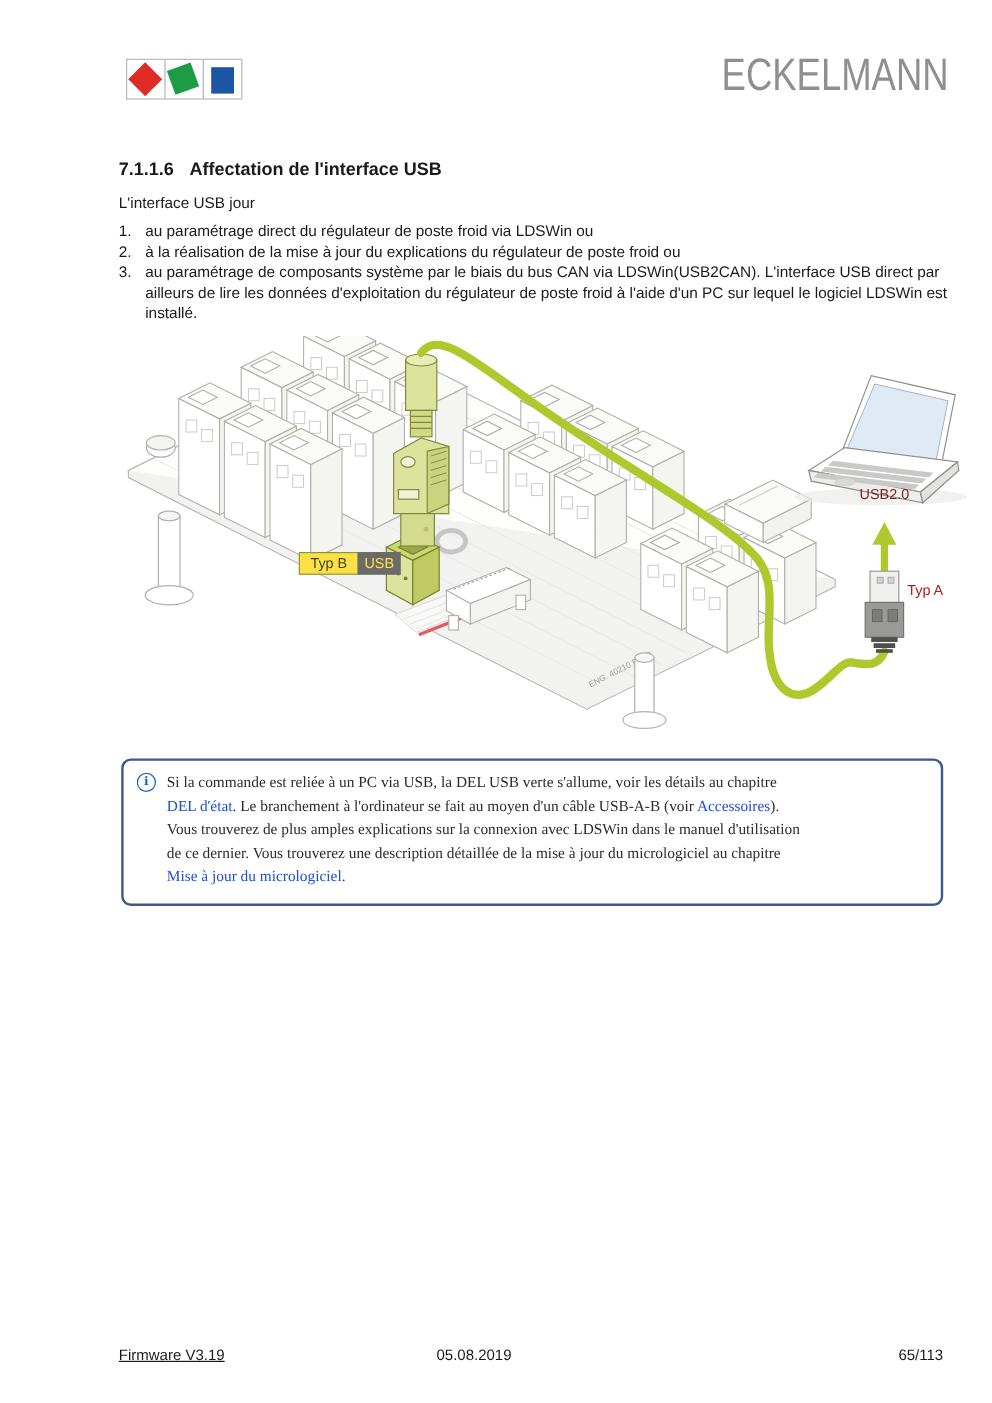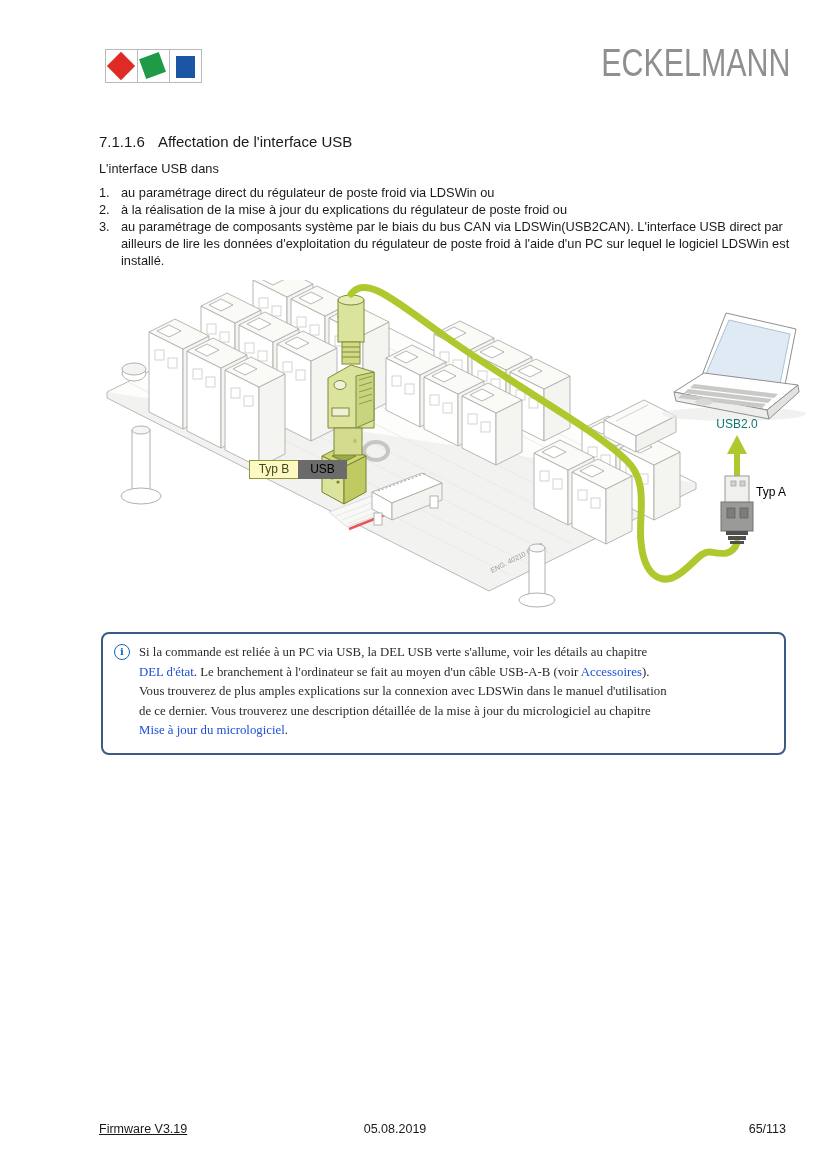--- a/index.html
+++ b/index.html
@@ -10,36 +10,36 @@
   .logo{position:absolute;left:76px;top:49px;display:flex;}
   .logo-cell{width:31px;height:32px;border:1px solid #b9b9b9;margin-right:-1px;
              position:relative;overflow:visible;background:#fff;}
   .logo-red{position:absolute;left:5px;top:6px;width:20px;height:20px;background:#de2b26;transform:rotate(45deg);}
   .logo-green{position:absolute;left:4px;top:5px;width:21px;height:21px;background:#1f9b47;transform:rotate(-20deg);}
   .logo-blue{position:absolute;left:6px;top:6px;width:19px;height:22px;background:#1c55a4;}
   .brand{position:absolute;right:66px;top:42px;font-size:38px;font-weight:400;color:#8f8f8f;
          letter-spacing:0px;transform:scaleX(0.80);transform-origin:100% 50%;white-space:nowrap;}
 
   
-  .heading{position:absolute;left:70px;top:133px;font-size:15px;font-weight:normal;}
+  .heading{position:absolute;left:70px;top:133px;font-size:15px;font-weight:bold;}
   .heading .num{margin-right:13px;}
   .intro{position:absolute;left:70px;top:161px;font-size:12.8px;}
   .olist{position:absolute;left:70px;top:184px;width:692px;font-size:12.8px;line-height:17px;}
   .olist .li{display:flex;}
   .olist .n{width:22px;flex:0 0 22px;}
   .olist .t{flex:1;}
 
   
   .figure{position:absolute;left:75px;top:280px;width:705px;height:348px;}
   .fig-label{position:absolute;font-size:12px;line-height:17px;}
-  .lbl-typb{left:145px;top:180px;width:48px;height:17px;background:#fef9c3;border:1px solid #8a9a3a;
+  .lbl-typb{left:145px;top:180px;width:48px;height:17px;background:#fde047;border:1px solid #8a9a3a;
             color:#3e4a16;text-align:center;}
-  .lbl-usb{left:194px;top:180px;width:49px;height:19px;background:#6b6b6b;color:#000000;text-align:center;line-height:19px;}
-  .lbl-usb20{left:593px;top:136px;width:80px;text-align:center;color:#0f766e;}
-  .lbl-typa{left:652px;top:204px;color:#000000;}
+  .lbl-usb{left:194px;top:180px;width:36px;height:19px;background:#6b6b6b;color:#fde047;text-align:center;line-height:19px;}
+  .lbl-usb20{left:593px;top:124px;width:80px;text-align:center;color:#7f1d1d;}
+  .lbl-typa{left:652px;top:204px;color:#b91c1c;}
 
   
   .note{position:absolute;left:72px;top:632px;width:685px;box-sizing:border-box;
         border:2px solid #3d5a85;border-radius:8px;padding:9px 16px 12px 36px;min-height:105px;}
   .note-icon{position:absolute;left:11px;top:10px;width:14px;height:14px;border:1.6px solid #1565c0;
              border-radius:50%;color:#1565c0;font-size:10px;line-height:14px;text-align:center;
              font-family:"DejaVu Serif",serif;font-weight:bold;}
   .note-text{font-size:12.8px;line-height:19.5px;color:#2b2b2b;font-family:Liberation Serif, serif;}
   .note-text .lnk{color:#1d4ed8;cursor:pointer;}
 
@@ -62,21 +62,21 @@
       </div>
     <div class="logo-cell">
         <div class="logo-blue"></div>
       </div>
   </div>
   <div class="brand">ECKELMANN</div>
 
   <div class="heading">
     <span class="num">7.1.1.6</span><span>Affectation de l'interface USB</span>
   </div>
-  <div class="intro">L'interface USB dans</div>
+  <div class="intro">L'interface USB jour</div>
 
   <div class="olist">
     <div class="li">
       <span class="n">1.</span>
       <span class="t">au paramétrage direct du régulateur de poste froid via LDSWin ou</span>
     </div>
     <div class="li">
       <span class="n">2.</span>
       <span class="t">à la réalisation de la mise à jour du explications du régulateur de poste froid ou</span>
     </div>

